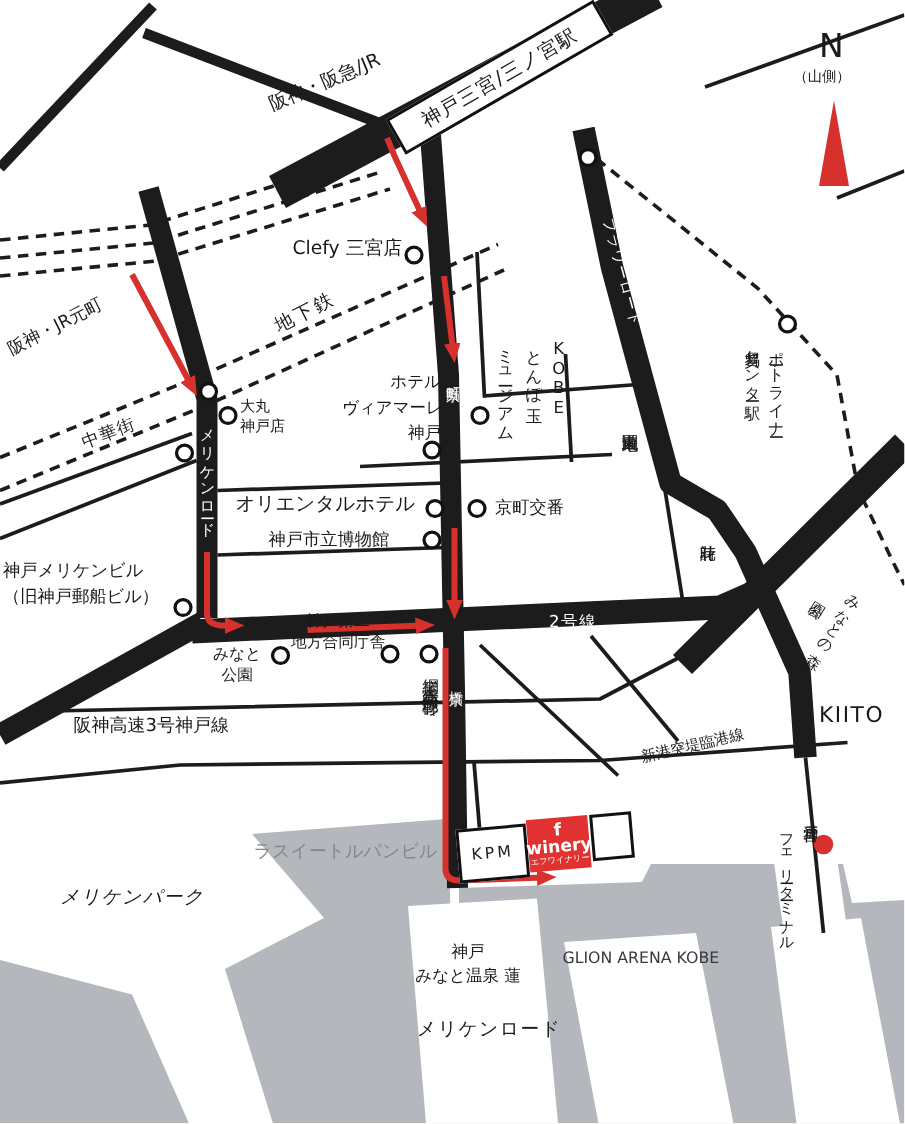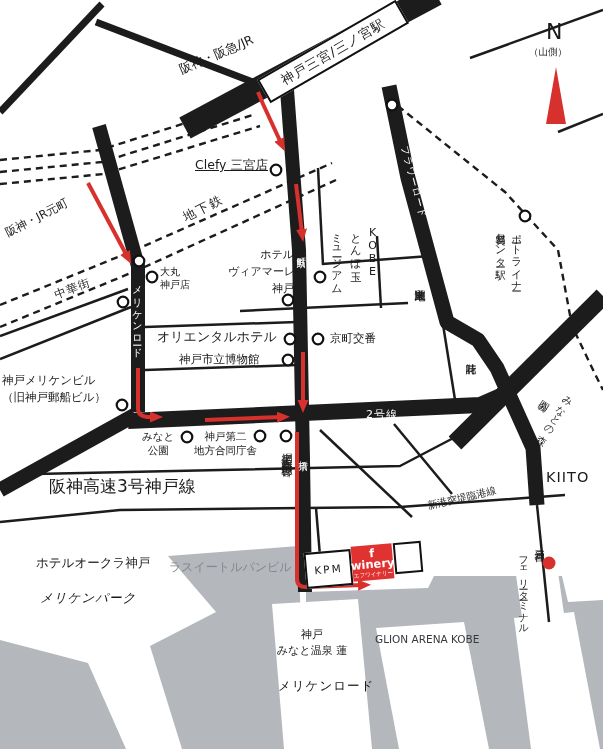--- a/index.html
+++ b/index.html
@@ -141,23 +141,23 @@
 <div class="lbl" style="left:55px;top:288px;font-size:11.5px;letter-spacing:1px;transform:rotate(-21deg);transform-origin:left center;">中華街</div>
 <div class="lbl white" style="left:404px;top:140px;font-size:9.5px;letter-spacing:1px;transform:rotate(75deg);transform-origin:left center;">フラワーロード</div>
 <div class="lbl white" style="left:534px;top:322px;font-size:11.5px;letter-spacing:1px;transform:rotate(-43deg);transform-origin:left center;">至大阪</div>
 <div class="lbl white" style="left:14px;top:453px;font-size:11.5px;transform:rotate(-29deg);transform-origin:left center;">至明石</div>
 <div class="lbl" style="left:428px;top:500px;font-size:10px;transform:rotate(-13deg);transform-origin:left center;">新港突堤臨港線</div>
 
 <div class="lbl vert white" style="left:130px;top:278px;font-size:10px;letter-spacing:1px;">メリケンロード</div>
 <div class="lbl vert white" style="left:295px;top:250px;font-size:9.5px;">京町筋</div>
 <div class="lbl vert white" style="left:297px;top:453px;font-size:9.5px;">京橋</div>
 <div class="lbl white" style="left:366px;top:408px;font-size:11px;letter-spacing:1px;">2号線</div>
-<div class="lbl" style="left:49px;top:476px;font-size:17px;">阪神高速3号神戸線</div>
-
-<div class="lbl" style="left:195px;top:157px;font-size:12.5px;text-decoration:underline;">Clefy 三宮店</div>
+<div class="lbl" style="left:49px;top:476px;font-size:12px;">阪神高速3号神戸線</div>
+
+<div class="lbl" style="left:195px;top:157px;font-size:12.5px;">Clefy 三宮店</div>
 <div class="lbl" style="left:160px;top:266px;font-size:10px;">大丸
 神戸店</div>
 <div class="lbl" style="left:228px;top:246px;width:66px;text-align:right;font-size:11px;line-height:1.55;">ホテル
 ヴィアマーレ
 神戸</div>
 
 <div class="cols" style="left:328px;top:226px;font-size:11px;gap:4px;">
   <span class="vert">ミュージアム</span>
   <span class="vert">とんぼ玉</span>
   <span class="upright">KOBE</span>
@@ -177,32 +177,31 @@
 
 <div class="cols" style="left:538px;top:383px;font-size:10px;gap:3px;transform:rotate(33deg);transform-origin:center;">
   <span class="vert" style="margin-top:16px;">公園</span>
   <span class="vert">みなとの森</span>
 </div>
 
 <div class="lbl" style="left:2px;top:372px;font-size:11.5px;line-height:1.5;">神戸メリケンビル
 （旧神戸郵船ビル）</div>
 <div class="lbl" style="left:142px;top:430px;font-size:10.5px;text-align:center;line-height:1.3;">みなと
 公園</div>
-<div class="lbl" style="left:194px;top:430px;font-size:10.5px;text-align:center;line-height:1.3;">神戸第二
+<div class="lbl" style="left:194px;top:408px;font-size:10.5px;text-align:center;line-height:1.3;">神戸第二
 地方合同庁舎</div>
 <div class="lbl vert" style="left:279px;top:444px;font-size:11px;letter-spacing:2px;">網屋吉兵衛顕彰碑</div>
 
 <div class="lbl" style="left:546px;top:468px;font-size:14.5px;letter-spacing:1px;">KIITO</div>
 
 <div class="cols" style="left:516px;top:543px;font-size:10px;gap:2px;">
   <span class="vert" style="margin-top:6px;">フェリーターミナル</span>
   <span class="vert">神戸三宮</span>
 </div>
 
-<div class="lbl" style="left:36px;top:555px;font-size:12.5px;">ホテルオークラ神戸</div>
 <div class="lbl" style="left:40px;top:590px;font-size:12.5px;letter-spacing:1px;font-style:italic;">メリケンパーク</div>
 <div class="lbl" style="left:169px;top:560px;font-size:12px;color:#83878e;">ラスイートルパンビル</div>
 <div class="lbl" style="left:268px;top:627px;width:88px;text-align:center;font-size:11px;line-height:1.45;">神戸
 みなと温泉 蓮</div>
 <div class="lbl" style="left:278px;top:678px;font-size:12.5px;letter-spacing:1px;">メリケンロード</div>
 <div class="lbl" style="left:375px;top:633px;font-size:10.5px;color:#35383d;">GLION ARENA KOBE</div>
 
 </div>
 
 </body></html>

